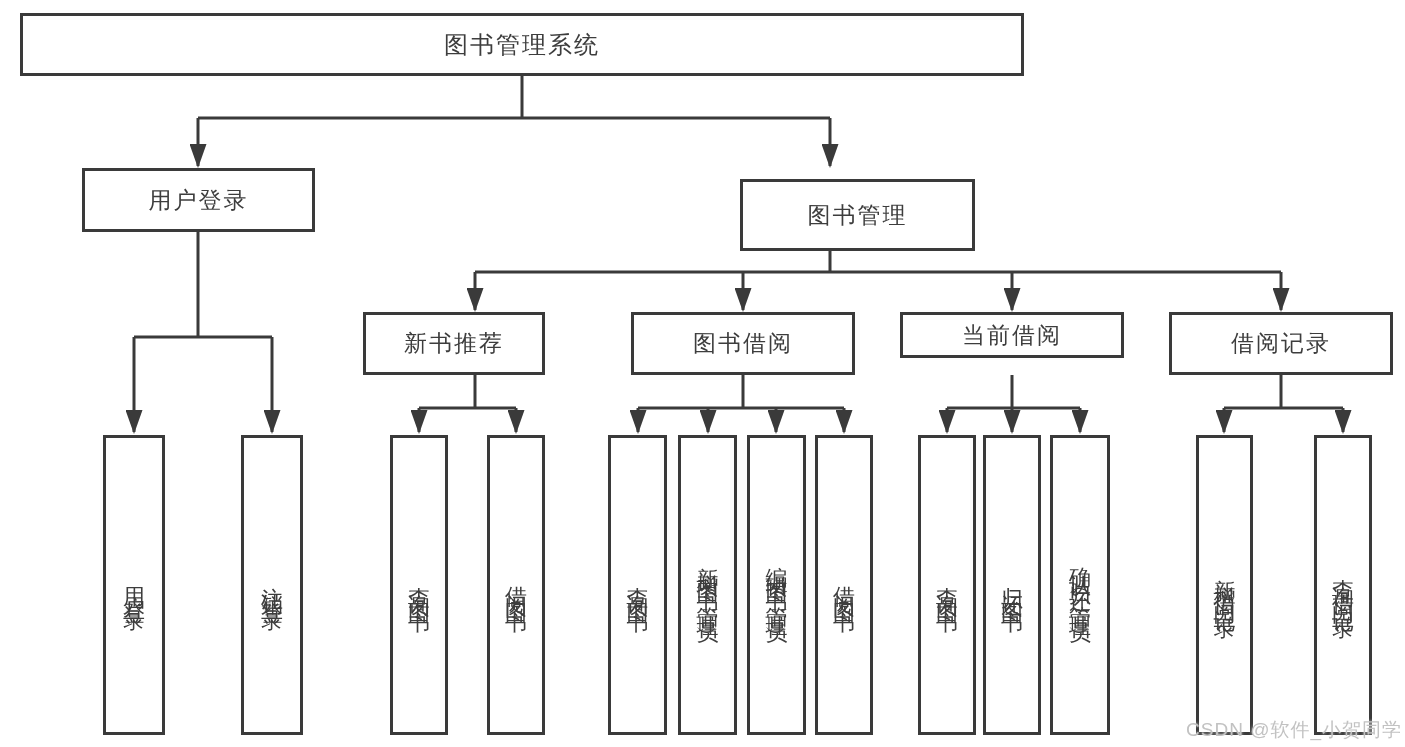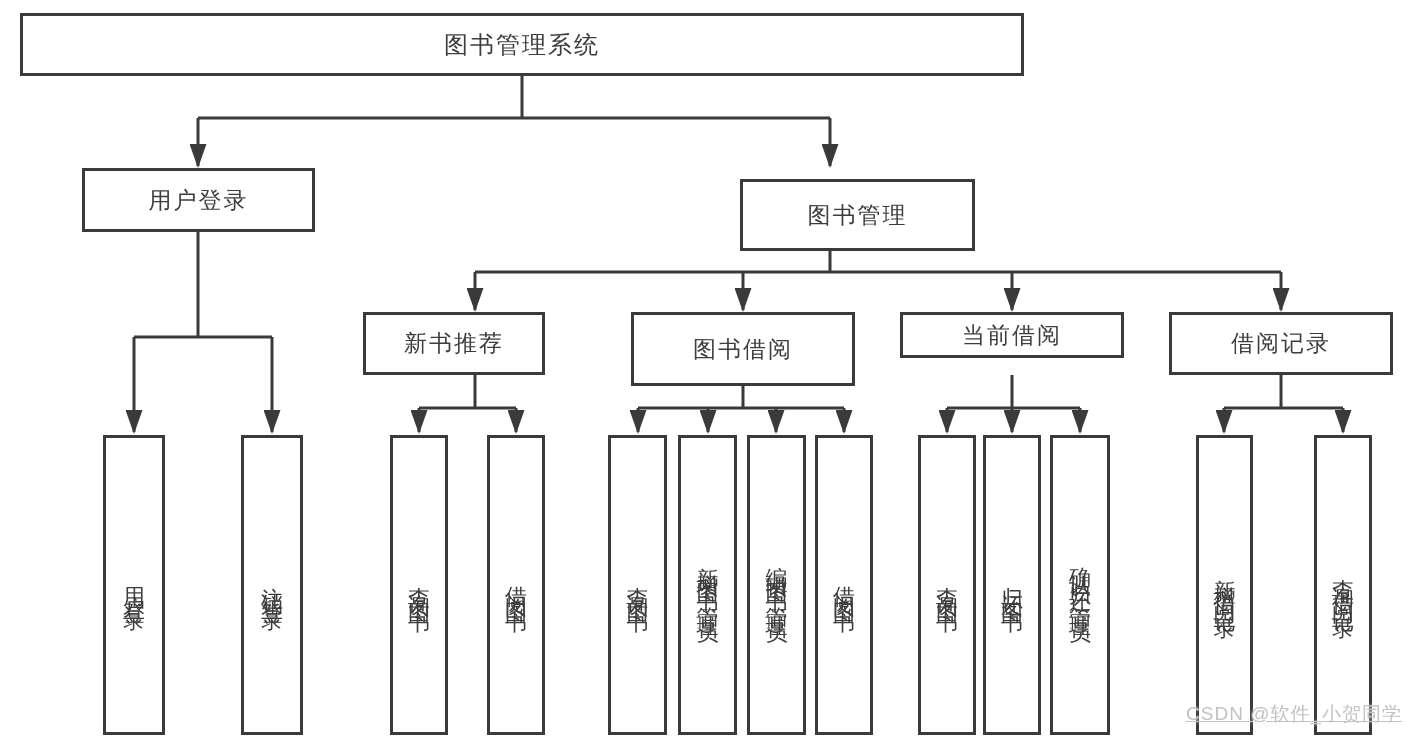--- a/index.html
+++ b/index.html
@@ -13,24 +13,23 @@
     border:3px solid #3a3a3a;background:#ffffff;
     display:flex;align-items:center;justify-content:center;
     color:#3d3d3d;font-size:23px;letter-spacing:2px;white-space:nowrap;
   }
   .root{font-size:24px;}
   .vbox{
     writing-mode:vertical-rl;text-orientation:mixed;
     font-size:22px;letter-spacing:8px;line-height:1;white-space:normal;
   }
   #watermark{
-    position:absolute;right:3px;bottom:20px;z-index:6;
+    position:absolute;right:3px;bottom:4px;z-index:6;
     color:#c2c2c2;font-size:19px;letter-spacing:1px;
     text-shadow:0 0 3px rgba(255,255,255,0.9);
-    text-decoration:underline;
   }
 </style>
 </head>
 <body>
 
 <div id="canvas">
 
   <svg id="connectors" width="1405" height="747" viewBox="0 0 1405 747">
     <defs>
       <marker id="arrow" markerUnits="userSpaceOnUse" markerWidth="24" markerHeight="17" viewBox="0 0 24 17" refX="22" refY="8.5" orient="auto">
@@ -68,21 +67,21 @@
       <path d="M1343 408 V432"></path>
     </g>
   </svg>
 
   <div class="box root" style="left:20px;top:13px;width:1004px;height:63px;">图书管理系统</div>
 
   <div class="box" style="left:82px;top:168px;width:233px;height:64px;">用户登录</div>
   <div class="box" style="left:712px;top:179px;width:235px;height:72px;margin-left:28px;">图书管理</div>
 
   <div class="box" style="left:363px;top:312px;width:182px;height:63px;">新书推荐</div>
-  <div class="box" style="left:631px;top:312px;width:224px;height:74px;">图书借阅</div>
+  <div class="box" style="left:631px;top:312px;width:224px;height:63px;">图书借阅</div>
   <div class="box" style="left:900px;top:312px;width:224px;height:46px;">当前借阅</div>
   <div class="box" style="left:1169px;top:312px;width:224px;height:63px;">借阅记录</div>
 
   <div class="box vbox" style="left:103px;top:435px;width:62px;height:300px;">用户登录</div>
   <div class="box vbox" style="left:241px;top:435px;width:62px;height:300px;">注销登录</div>
 
   <div class="box vbox" style="left:390px;top:435px;width:58px;height:300px;">查询图书</div>
   <div class="box vbox" style="left:487px;top:435px;width:58px;height:300px;">借阅图书</div>
 
   <div class="box vbox" style="left:608px;top:435px;width:59px;height:300px;">查询图书</div>

